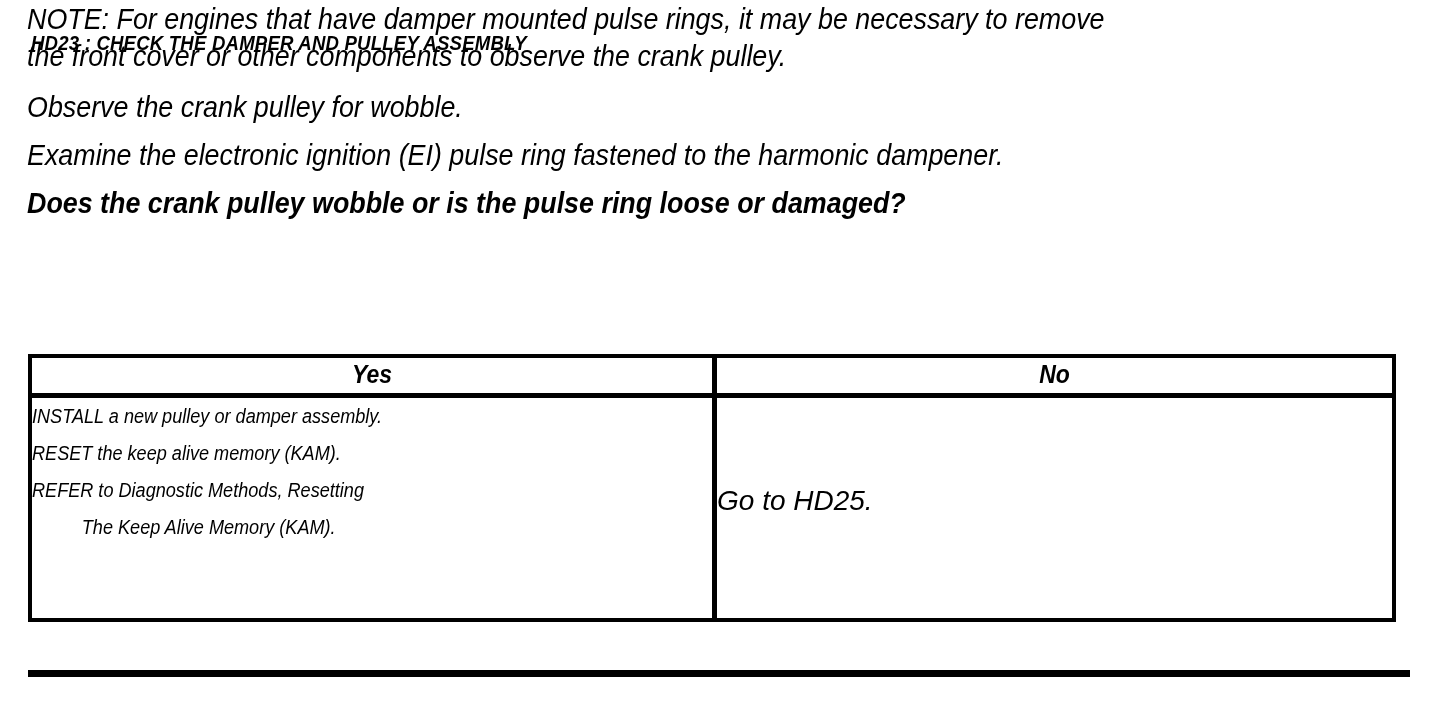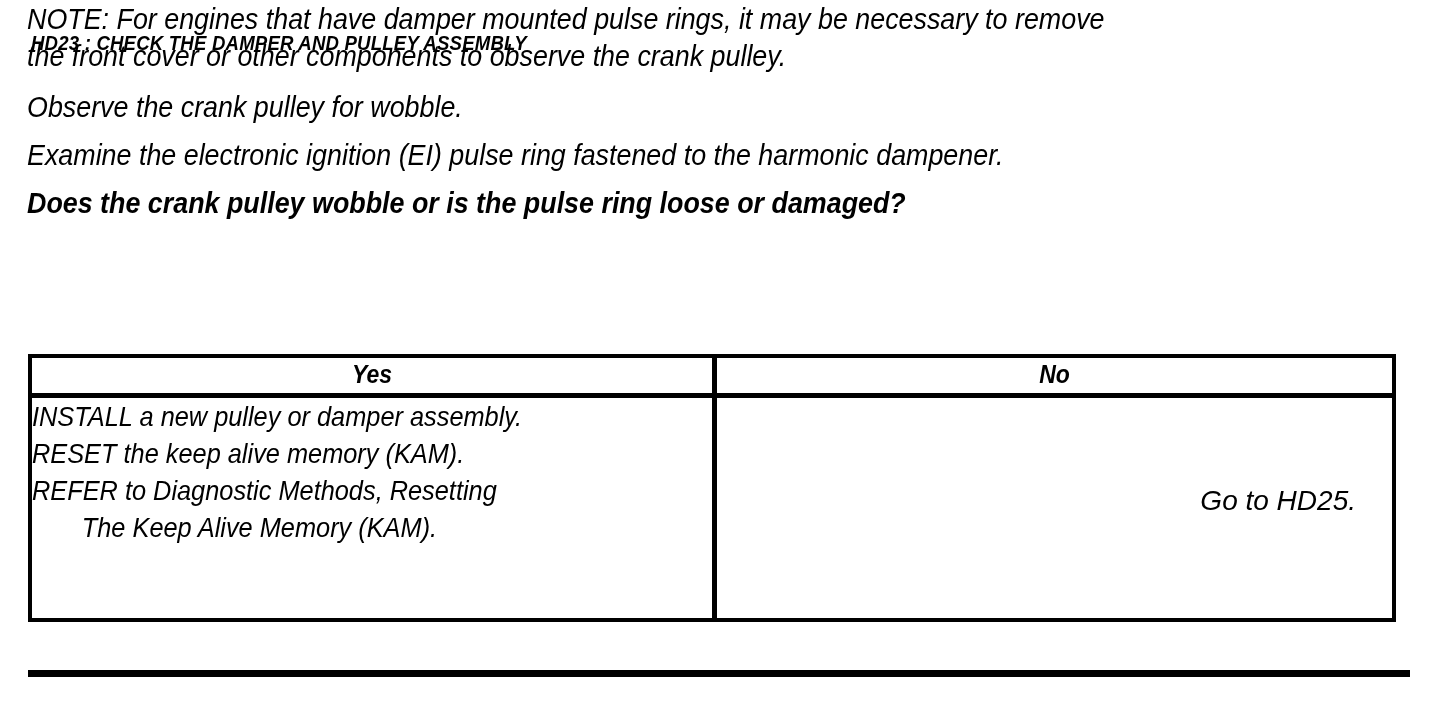--- a/index.html
+++ b/index.html
@@ -111,32 +111,32 @@
     position: absolute;
     top: 40px;
     bottom: 0;
     overflow: hidden;
   }
   .cell-yes {
     left: 0;
     width: 680px;
   }
   .cell-no {
-    left: 649px;
+    left: 685px;
     width: 675px;
     display: flex;
     align-items: center;
-    justify-content: flex-end;
+    justify-content: flex-start;
   }
 
   .action-list {
     margin: 0;
     padding: 0;
     list-style: none;
-    font-size: 28px;
+    font-size: 20px;
     line-height: 37px;
   }
   .action-line {
     white-space: pre;
     transform: scaleX(0.905);
     transform-origin: left top;
     width: 740px;
   }
   .action-line.indent {
     text-indent: 55px;

